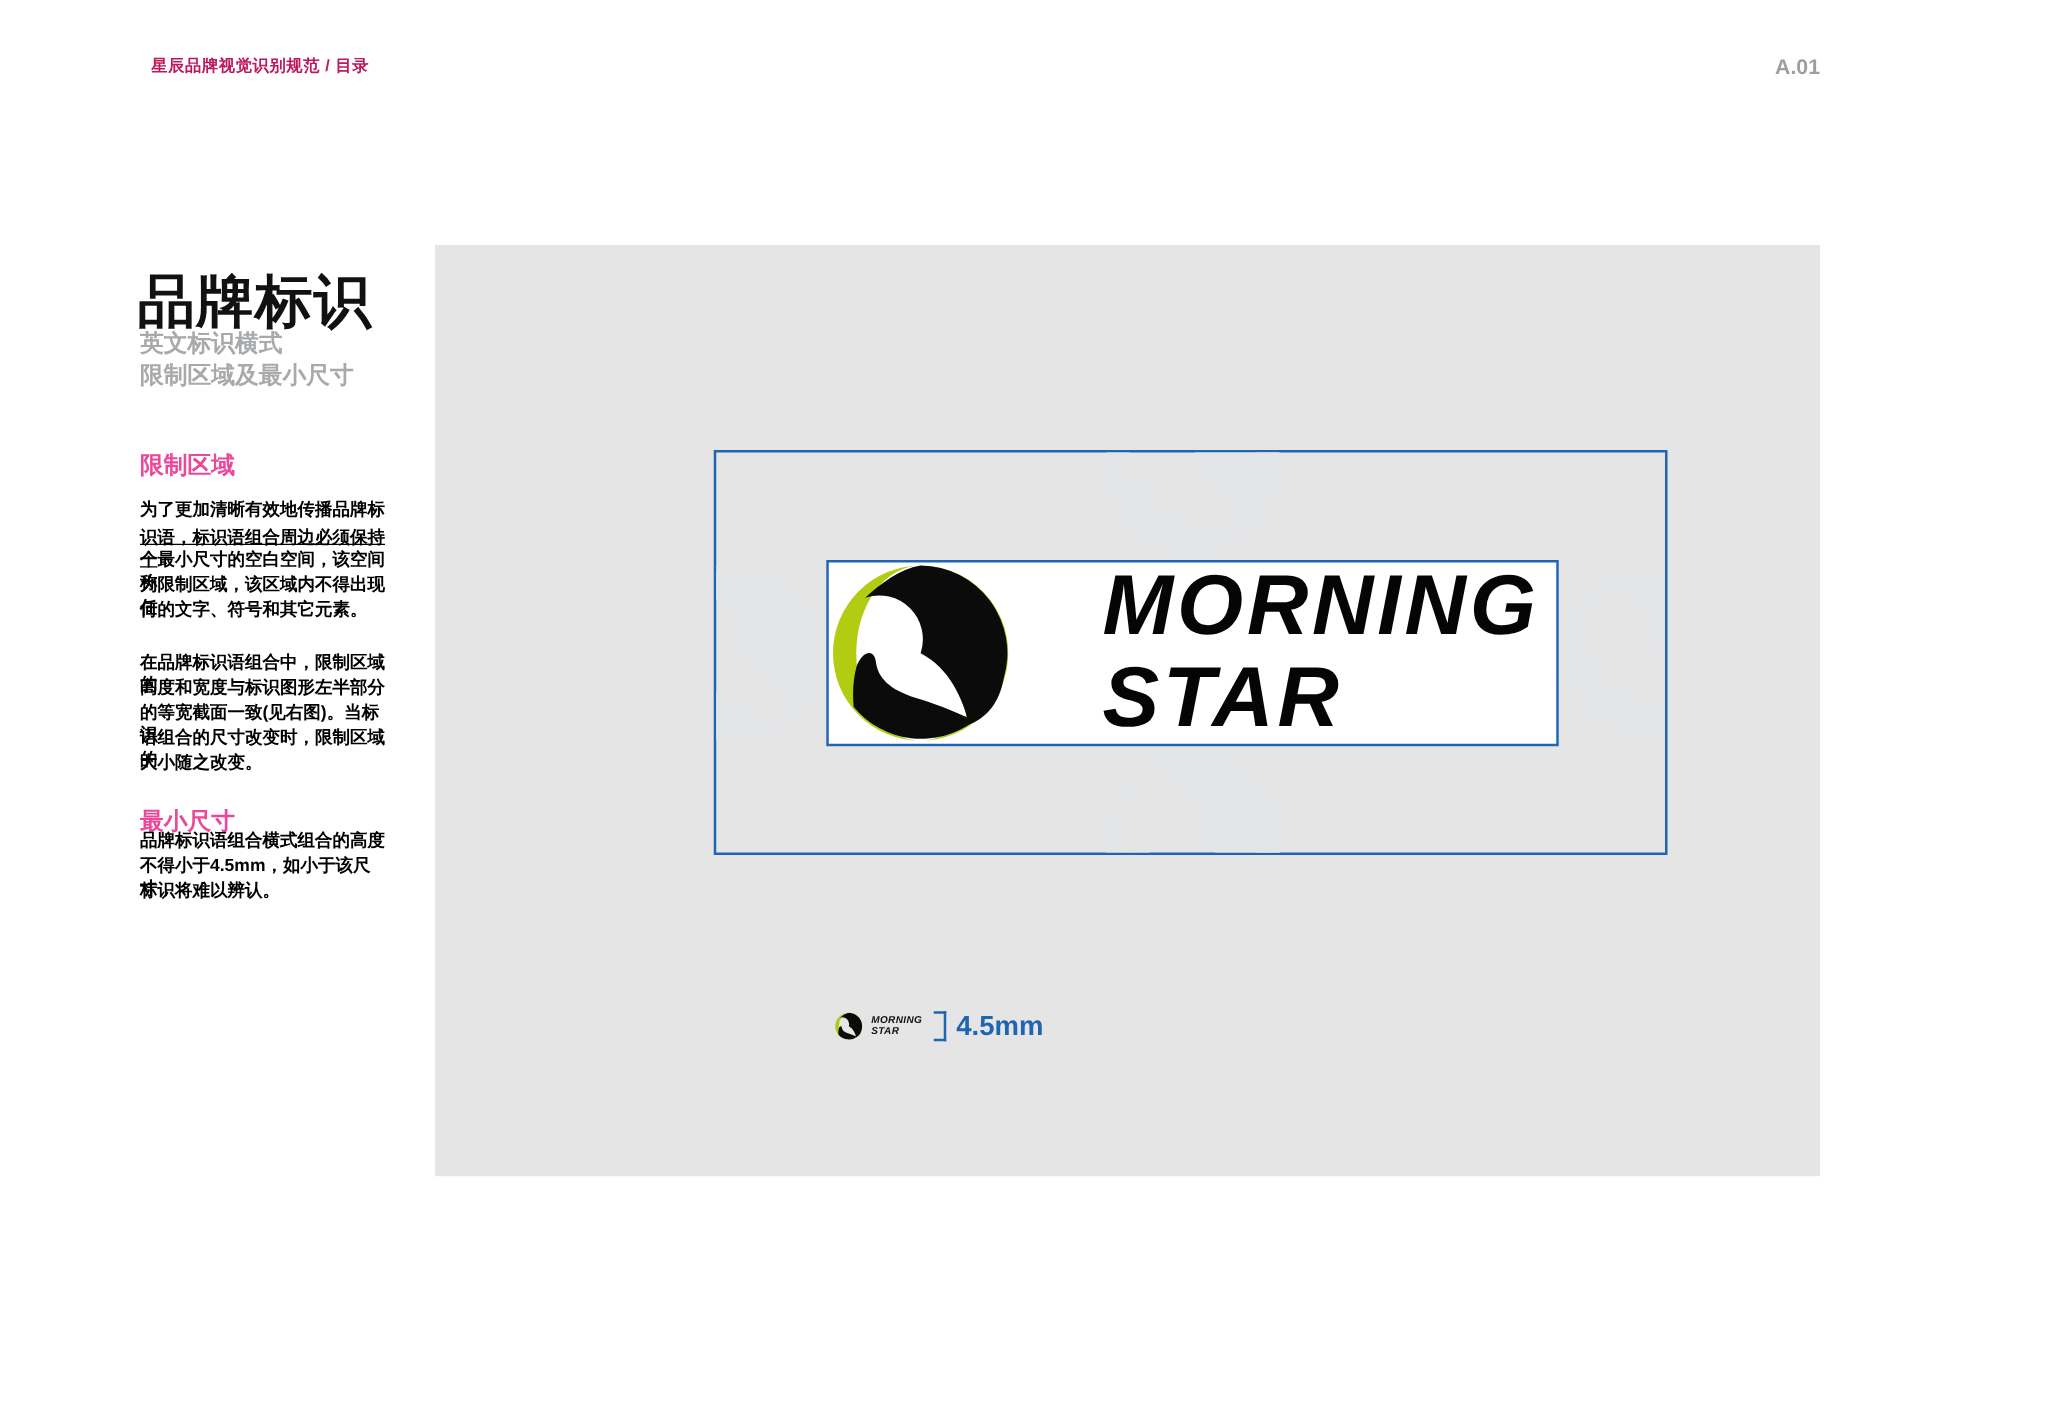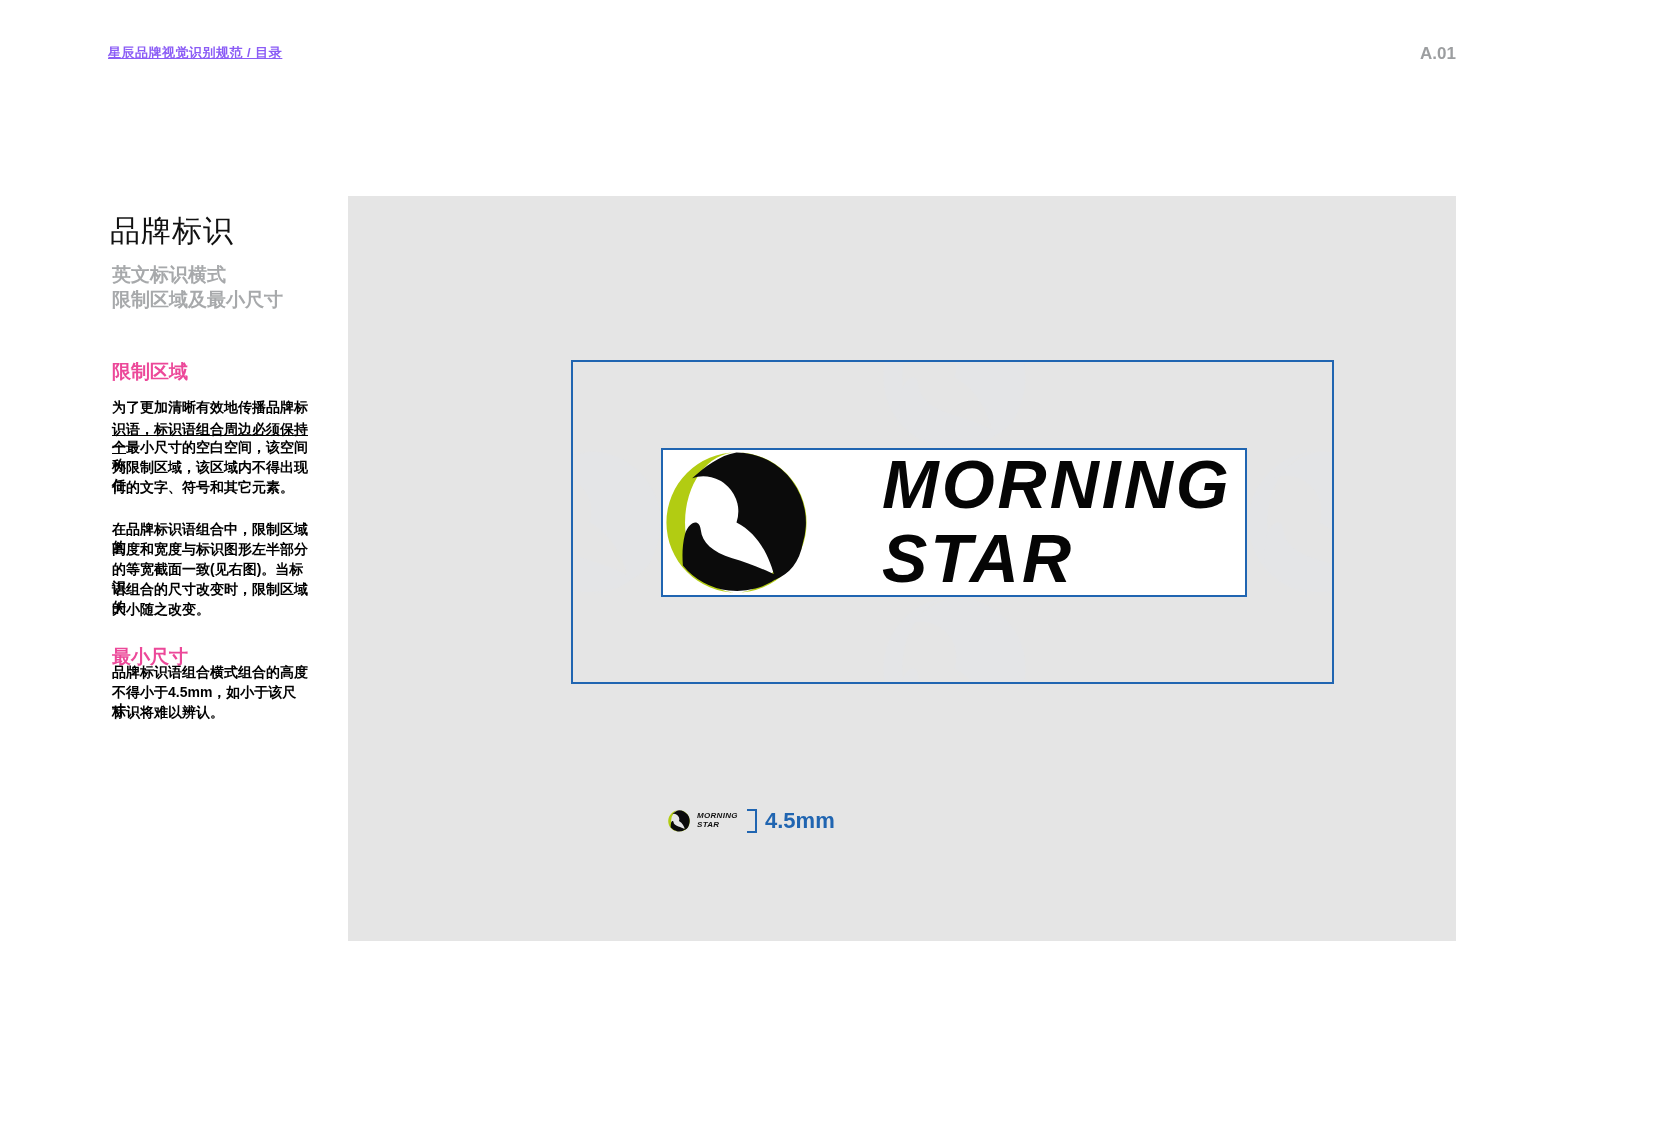--- a/index.html
+++ b/index.html
@@ -2,25 +2,25 @@
 <html><head>
 <meta charset="utf-8">
 <style>
   * { margin:0; padding:0; box-sizing:border-box; }
   html,body { width:1654px; height:1122px; background:#ffffff; overflow:hidden;
               font-family:"Liberation Sans","DejaVu Sans",sans-serif; }
   .abs { position:absolute; }
   #page { position:relative; width:1654px; height:1122px; background:#fff; }
 
   
-  #hdr-left  { left:108px; top:44px; font-size:13px; font-weight:600; color:#8b5cf6; letter-spacing:0.5px;text-decoration:underline; }
+  #hdr-left  { left:121px; top:44px; font-size:13px; font-weight:600; color:#be185d; letter-spacing:0.5px; }
   #hdr-right { left:1356px; top:44px; width:100px; text-align:right; font-size:17px; font-weight:600; color:#9c9ea0; }
 
   
-  #title    { left:110px; top:211px; font-size:30px; font-weight:400; color:#111; letter-spacing:1px; }
+  #title    { left:110px; top:211px; font-size:46px; font-weight:700; color:#111; letter-spacing:1px; }
   .subline  { left:112px; font-size:19px; font-weight:700; color:#a7a9ab; }
   .seclabel { left:112px; font-size:19px; font-weight:600; color:#ec4899; }
   .bodyline { left:112px; width:200px; font-size:14px; font-weight:600; color:#000000; }
 
   
   #panel { left:348px; top:196px; width:1108px; height:745px; background:#e5e5e5; }
   #outer-rect { left:223px; top:164px; width:763px; height:324px;
                 border:2px solid #2065b1; overflow:hidden; }
   .ghost { width:145px; height:145px; z-index:1; }
   #inner-rect { left:88px; top:86px; width:586px; height:149px;

